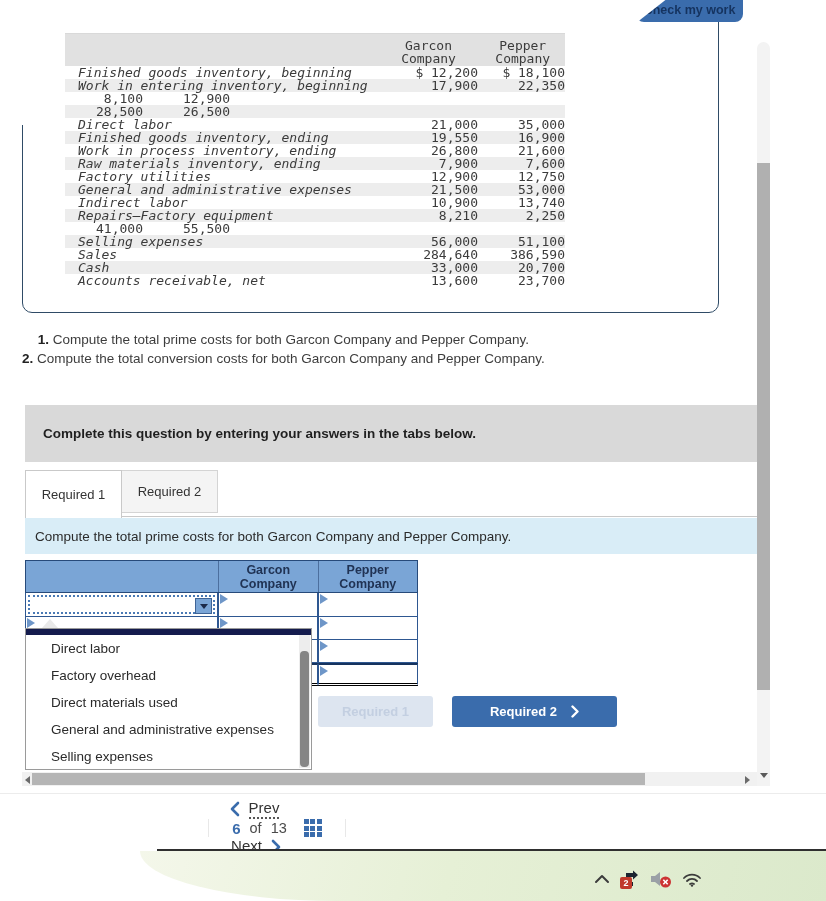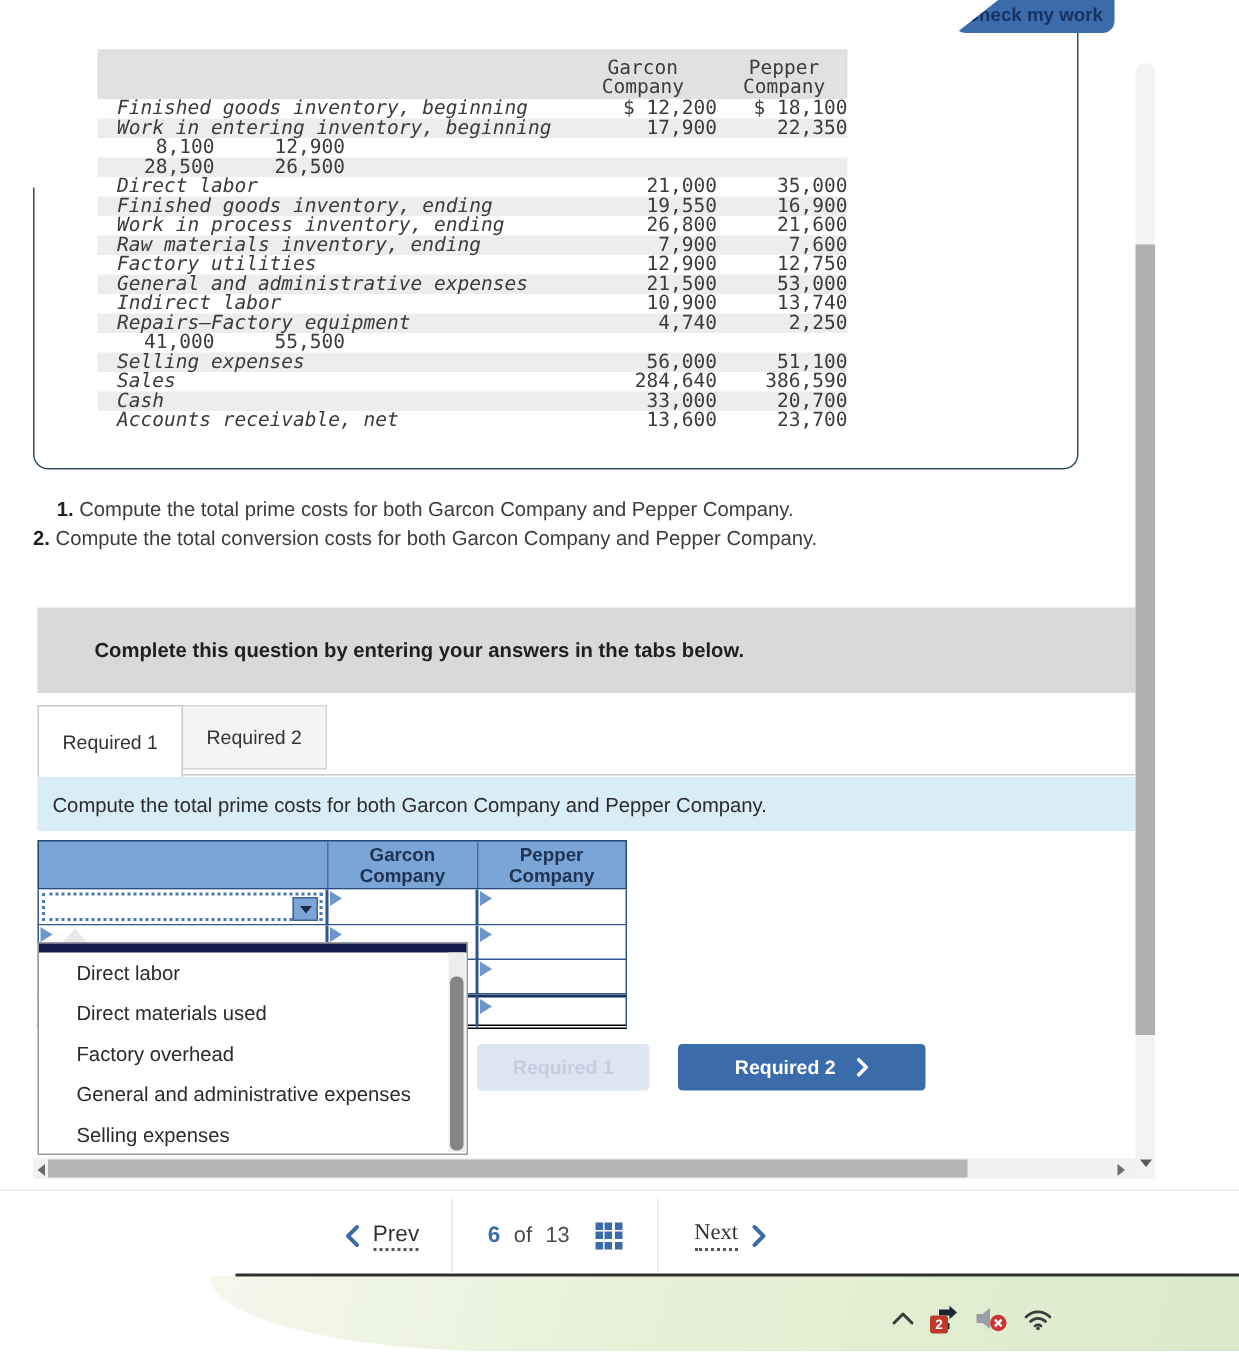--- a/index.html
+++ b/index.html
@@ -34,21 +34,21 @@
   .dt-v1{width:78px;text-align:right;white-space:pre;}
   .dt-v2{width:87px;text-align:right;white-space:pre;}
 
   
   .instrs{position:absolute;left:22px;top:331px;font-size:13.5px;line-height:18.5px;color:#3d3d3d;text-align:center;}
   .instr b{color:#222;}
 
   
   .banner{position:absolute;left:25px;top:405px;width:732px;height:57px;background:#D9D9D9;
           display:flex;align-items:center;}
-  .banner span{font-weight:bold;font-size:13.5px;color:#1f1f1f;padding-left:18px;margin-left:20px;}
+  .banner span{font-weight:bold;font-size:13.5px;color:#1f1f1f;padding-left:18px;}
 
   
   .tabline{position:absolute;left:25px;top:516px;width:732px;height:1px;background:#c9c9c9;z-index:1;}
   .tab{position:absolute;display:flex;align-items:center;justify-content:center;font-size:13px;color:#333;cursor:pointer;}
   .tab.active{left:25px;top:470px;width:95px;height:47px;background:#fff;border:1px solid #c9c9c9;border-bottom:none;z-index:2;}
   .tab.inactive{left:121px;top:470px;width:95px;height:41px;background:#f4f4f4;border:1px solid #d4d4d4;z-index:1;}
 
   
   .bluebar{position:absolute;left:25px;top:518px;width:732px;height:36px;background:#D9EDF7;
            display:flex;align-items:center;}
@@ -103,25 +103,25 @@
            border-bottom:4px solid transparent;border-left:5px solid #6b6b6b;}
   .vscroll{position:absolute;left:757px;top:42px;width:13px;height:744px;background:#f3f3f3;
            border-top-left-radius:7px;border-top-right-radius:7px;}
   .vs-thumb{position:absolute;left:0px;top:121px;width:13px;height:527px;background:#b0b0b0;}
   .vs-down{position:absolute;left:3px;bottom:8px;width:0;height:0;border-left:4px solid transparent;
            border-right:4px solid transparent;border-top:5px solid #5a5a5a;}
   .corner{position:absolute;left:755px;top:772px;width:15px;height:14px;background:#f1f1f1;}
   .hairline{position:absolute;left:0;top:793px;width:826px;height:1px;background:#ececec;}
 
   
-  .pager{position:absolute;left:208px;top:799px;height:49px;display:flex;z-index:5;background:#fff;}
+  .pager{position:absolute;left:208px;top:799px;height:49px;display:flex;z-index:5;background:#fff;flex-direction:column;}
   .pg-sec{display:flex;align-items:center;justify-content:center;gap:9px;}
   .pg-prev{width:93px;}
   .pg-mid{width:136px;border-left:1px solid #e8e8e8;border-right:1px solid #e8e8e8;}
-  .pg-next{width:96px;font-family:Liberation Serif, serif;}
+  .pg-next{width:96px;}
   .pg-link{font-size:15px;color:#333;border-bottom:2px dotted #555;padding-bottom:1px;cursor:pointer;}
   .pg-cur{font-size:15px;font-weight:bold;color:#3A6CAC;}
   .pg-of{font-size:14.5px;color:#4a4a4a;}
   .gridicon{display:grid;grid-template-columns:repeat(3,5px);grid-template-rows:repeat(3,5px);gap:1.5px;
             margin-left:8px;cursor:pointer;}
   .gridicon div{background:#3A6CAC;}
 
   
   .winline{position:absolute;left:157px;top:849px;width:669px;height:2px;background:#2f2f2f;z-index:6;}
   .wallpaper{position:absolute;left:140px;top:851px;width:686px;height:50px;z-index:5;
@@ -207,21 +207,21 @@
           <div class="dt-v1">21,500</div>
           <div class="dt-v2">53,000</div>
         </div>
         <div class="dt-row">
           <div class="dt-label">Indirect labor</div>
           <div class="dt-v1">10,900</div>
           <div class="dt-v2">13,740</div>
         </div>
         <div class="dt-row">
           <div class="dt-label">Repairs—Factory equipment</div>
-          <div class="dt-v1">4,740</div>
+          <div class="dt-v1">8,210</div>
           <div class="dt-v2">2,250</div>
         </div>
         <div class="dt-row">
           <div class="dt-v1">41,000</div>
           <div class="dt-v2">55,500</div>
         </div>
         <div class="dt-row">
           <div class="dt-label">Selling expenses</div>
           <div class="dt-v1">56,000</div>
           <div class="dt-v2">51,100</div>
@@ -306,22 +306,22 @@
       <div class="a-cell last input"></div>
     </div>
   </div>
 
   <div class="dd-notch"></div>
   <div class="ddmenu">
     <div class="dd-bar"></div>
     <div>
 
     <div class="dd-item">Direct labor</div>
+        <div class="dd-item">Factory overhead</div>
         <div class="dd-item">Direct materials used</div>
-        <div class="dd-item">Factory overhead</div>
         <div class="dd-item">General and administrative expenses</div>
         <div class="dd-item">Selling expenses</div>
       </div>
     <div class="dd-sb-track">
       <div class="dd-sb-thumb"></div>
     </div>
   </div>
 
   <div class="btn-req1">
     <span>Required 1</span>

